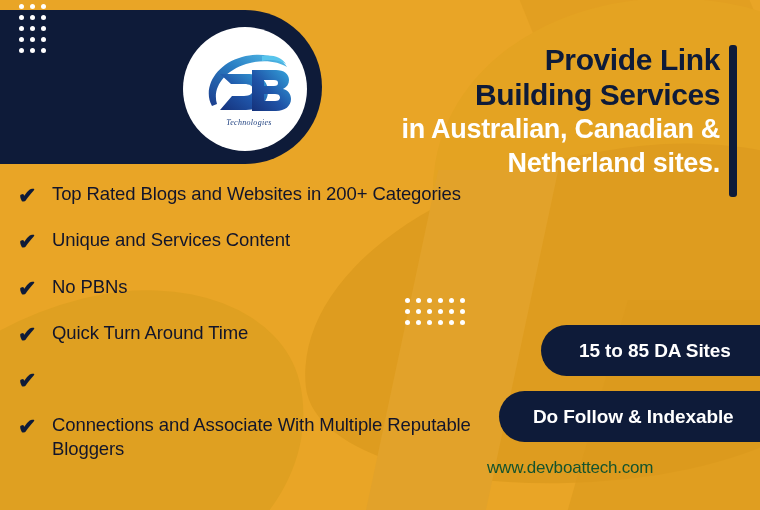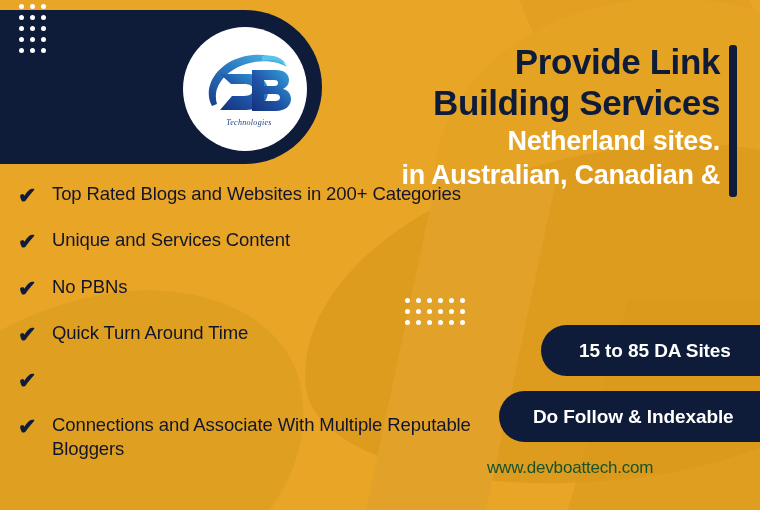--- a/index.html
+++ b/index.html
@@ -87,21 +87,21 @@
     font-family:"Liberation Serif",serif;font-style:italic;
     font-size:8px;color:#1C3E7E;letter-spacing:.3px;
   }
 
   
   .headline{
     position:absolute;right:40px;top:42px;width:460px;
     text-align:right;
   }
   .hl-dark{
-    color:#0E1B39;font-size:35px;font-weight:bold;line-height:1.17;
+    color:#0E1B39;font-size:30px;font-weight:bold;line-height:1.17;
     letter-spacing:-.4px;
   }
   .hl-light{
     color:#FFFFFF;font-size:27px;font-weight:bold;line-height:1.18;
     letter-spacing:-.3px;margin-top:2px;
   }
   .vbar{
     position:absolute;left:729px;top:45px;width:8px;height:152px;
     background:#0E1B39;border-radius:3px;
   }
@@ -225,22 +225,22 @@
                  M74 46 L74 52 L84 52 C87 52 88 51 88 49 C88 47 87 46 84 46 Z
                  M74 60 L74 67 L85 67 C88 67 90 66 90 63.5 C90 61 88 60 85 60 Z" fill="url(#gradDB)"></path>
       </svg>
       <div class="logo-tech">Technologies</div>
     </div>
   </div>
 
   <div class="headline">
     <div class="hl-dark">Provide Link</div>
     <div class="hl-dark">Building Services</div>
+    <div class="hl-light">in Australian, Canadian &amp;</div>
     <div class="hl-light">Netherland sites.</div>
-    <div class="hl-light">in Australian, Canadian &amp;</div>
   </div>
   <div class="vbar"></div>
 
   <div class="features">
     <div class="feature">
       <div class="check">✔</div>
       <div class="feature-text">Top Rated Blogs and Websites in 200+ Categories</div>
     </div>
     <div class="feature">
       <div class="check">✔</div>

